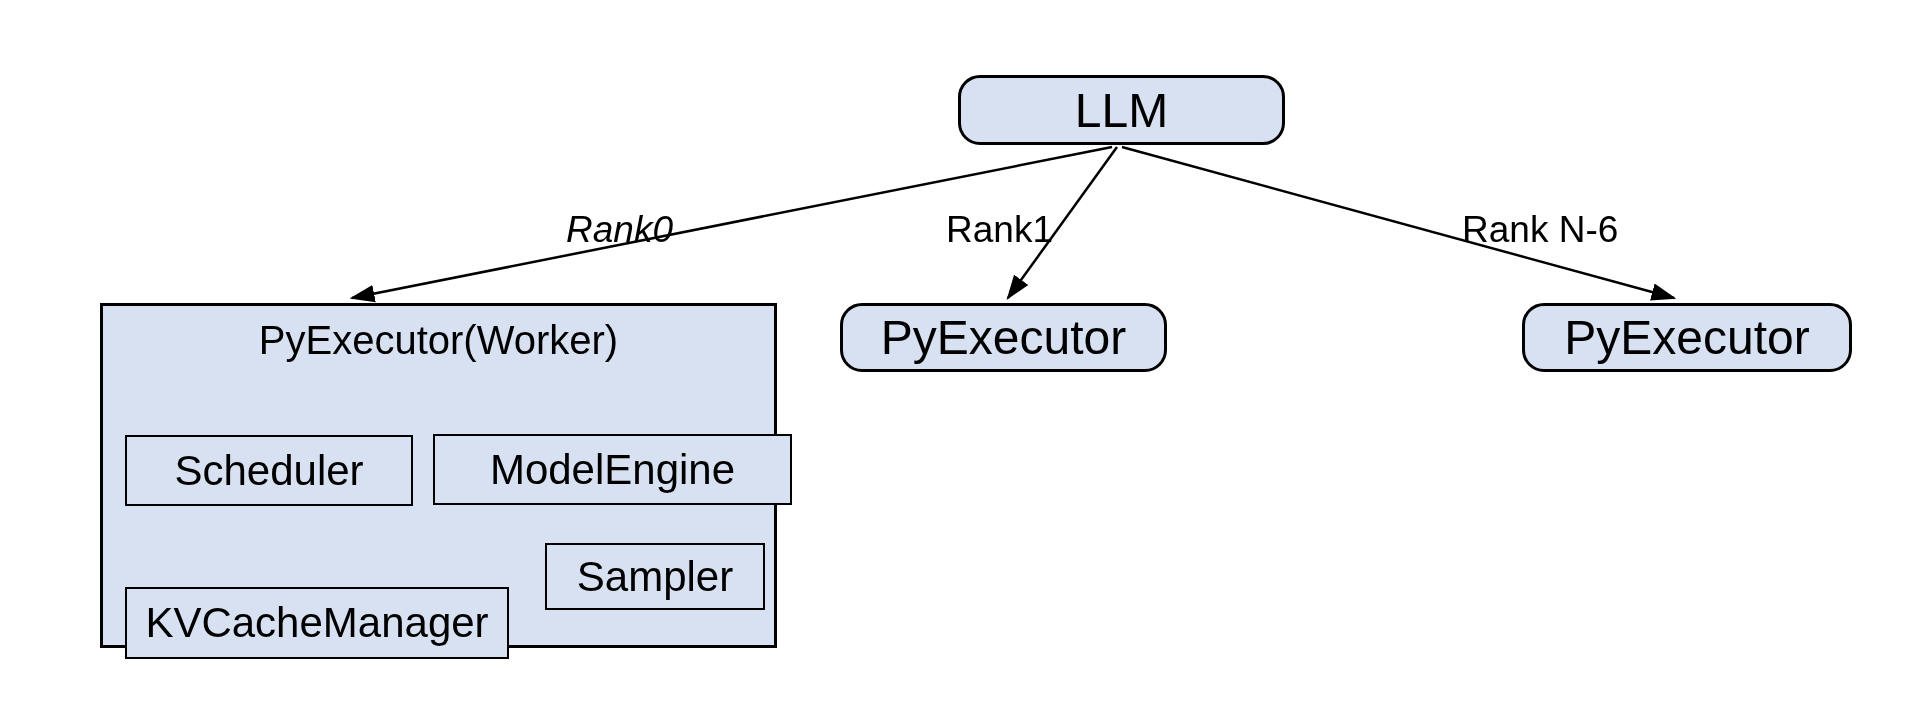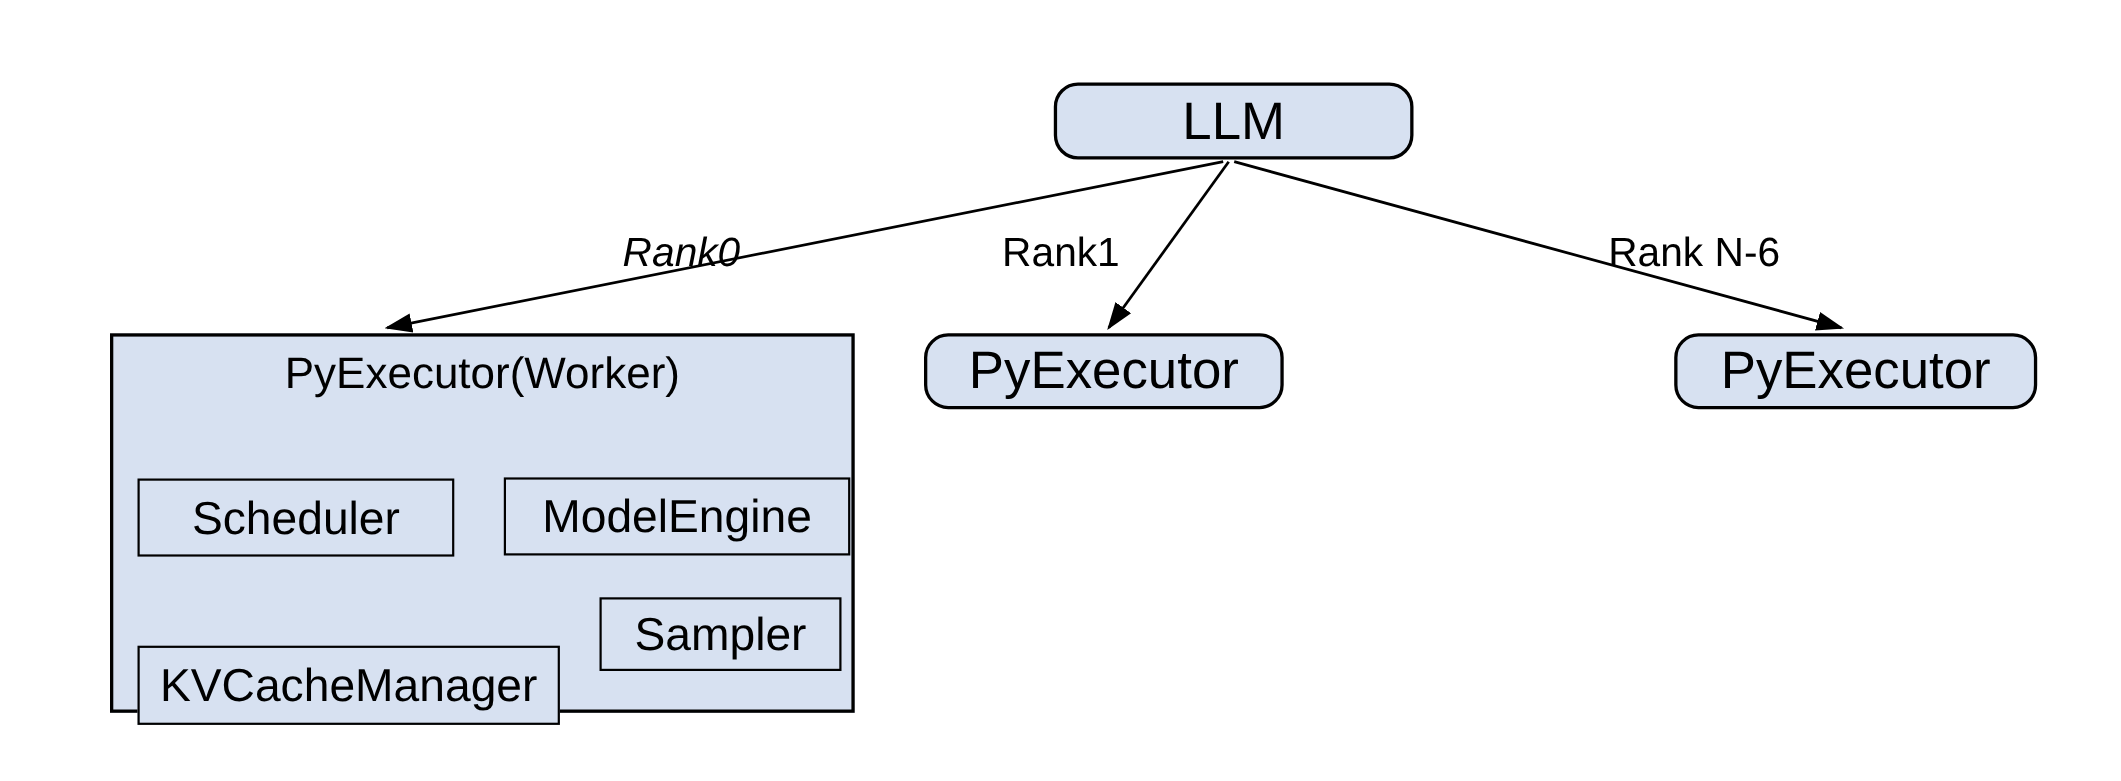--- a/index.html
+++ b/index.html
@@ -53,32 +53,32 @@
     position: absolute;
     background: var(--fill);
     border: 2.5px solid var(--border);
     display: flex;
     align-items: center;
     justify-content: center;
     font-size: 42px;
     white-space: nowrap;
   }
   .sub-scheduler   { left: 22px;  top: 129px; width: 288px; height: 71px; }
-  .sub-modelengine { left: 355px; top: 128px; width: 315px; height: 71px; }
+  .sub-modelengine { left: 330px; top: 128px; width: 359px; height: 71px; }
   .sub-kvcache     { left: 22px;  top: 237px; width: 384px; height: 72px; margin-top: 44px; }
   .sub-sampler     { left: 442px; top: 237px; width: 220px; height: 67px; }
   .edge-label {
     position: absolute;
     font-size: 37px;
     line-height: 1.1;
     color: var(--text);
     white-space: nowrap;
   }
   .label-rank0 { left: 566px;  top: 210px; font-style: italic; }
-  .label-rank1 { left: 911px;  top: 210px; }
+  .label-rank1 { left: 946px;  top: 210px; }
   .label-rankn { left: 1462px; top: 210px; }
   .edge { stroke: var(--line); stroke-width: 2.5; }
   .arrowhead { fill: var(--line); }
 </style>
 </head>
 <body>
 
 <div id="canvas">
 
   <svg id="edges" viewBox="0 0 1928 710" xmlns="http://www.w3.org/2000/svg">

